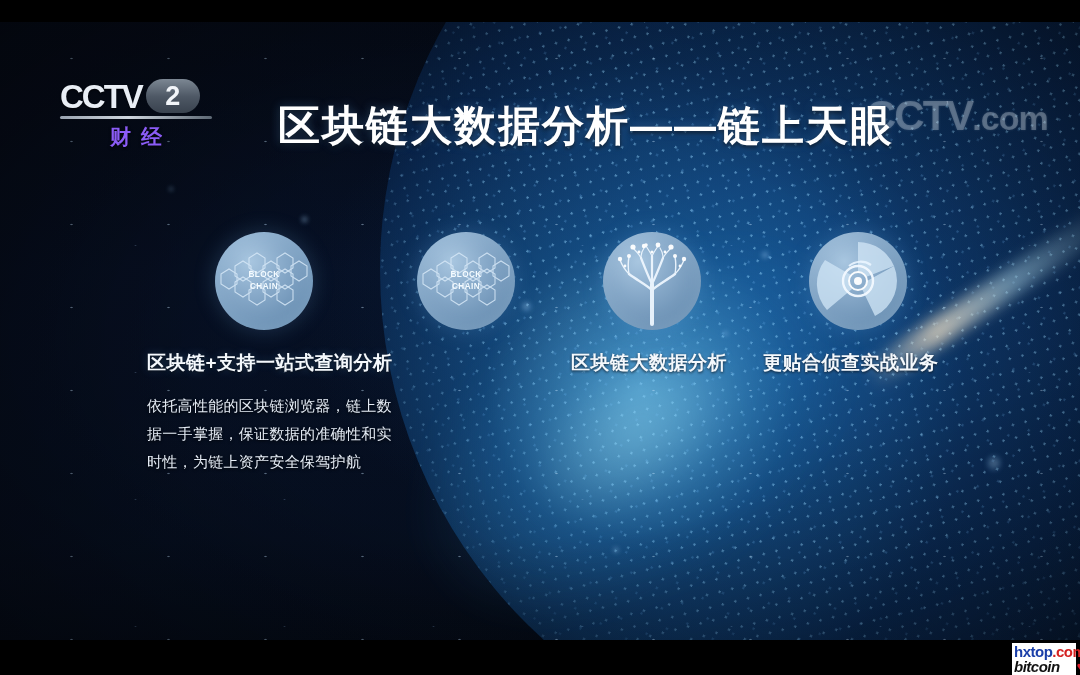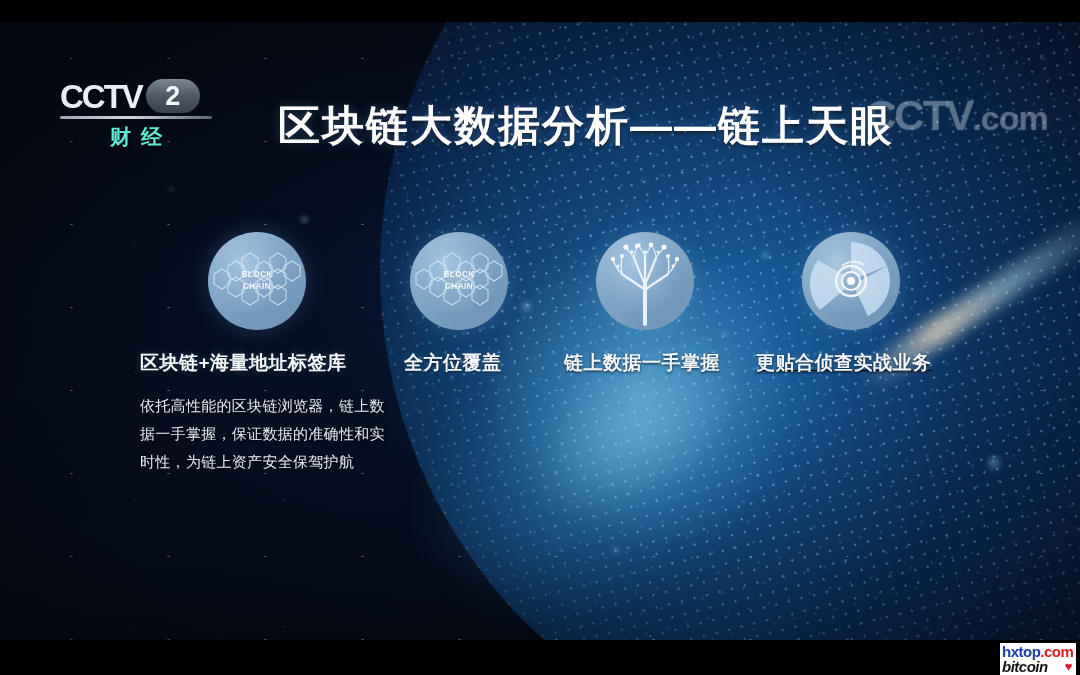--- a/index.html
+++ b/index.html
@@ -164,21 +164,21 @@
     border-radius: 2px;
   }
   .cctv-sub {
     margin-top: 4px;
     width: 152px;
     text-align: center;
     font-size: 21px;
     font-weight: bold;
     letter-spacing: 10px;
     text-indent: 10px;
-    color: #5eead4;
+    color: #8b5cf6;
     text-shadow: 0 1px 3px rgba(0,0,0,0.8);
   }
 
   
   .cctv-com {
     position: absolute;
     left: 866px;
     top: 92px;
     z-index: 18;
     font-size: 42px;
@@ -201,34 +201,34 @@
     font-weight: bold;
     letter-spacing: 2px;
     color: #ffffff;
     white-space: nowrap;
     text-shadow: 0 0 10px rgba(110,175,245,0.35), 0 2px 4px rgba(0,0,0,0.8);
   }
 
   
   .columns {
     position: absolute;
-    left: 4px;
+    left: 11px;
     top: 0;
     width: 920px;
     height: 675px;
     z-index: 15;
   }
   .col {
     position: absolute;
     top: 232px;
   }
   .col-0 { left: 136px; width: 248px; }
   .col-1 { left: 400px; width: 145px; }
   .col-2 { left: 560px; width: 178px; }
-  .col-3 { left: 752px; width: 200px; text-decoration: underline; }
+  .col-3 { left: 752px; width: 200px; }
 
   .icon-wrap {
     width: 98px;
     height: 98px;
     border-radius: 50%;
     position: relative;
     overflow: hidden;
     background: radial-gradient(circle at 36% 30%, #a8c6e0 0%, #86a8c8 38%, #6e93b6 68%, #5f84a8 100%);
     box-shadow: 0 0 22px rgba(120,180,235,0.22), inset 0 0 20px rgba(210,235,255,0.22);
   }
@@ -256,21 +256,21 @@
     letter-spacing: 0.3px;
     text-shadow: 0 1px 3px rgba(0,0,0,0.85);
   }
 
   
   .wm {
     position: absolute;
     right: 4px;
     bottom: 0px;
     z-index: 50;
-    width: 76px;
+    width: 64px;
     text-align: left;
     line-height: 1;
   }
   .wm-top {
     background: #ffffff;
     font-size: 15px;
     font-weight: bold;
     color: #1a3ea8;
     letter-spacing: -0.5px;
     padding: 1px 2px 0 2px;
@@ -350,21 +350,21 @@
             <polygon points="62,26 70,21 78,26 78,36 70,41 62,36"></polygon>
             <polygon points="62,42 70,37 78,42 78,52 70,57 62,52"></polygon>
             <polygon points="62,58 70,53 78,58 78,68 70,73 62,68"></polygon>
             <polygon points="76,34 84,29 92,34 92,44 84,49 76,44"></polygon>
             <polygon points="6,42 14,37 22,42 22,52 14,57 6,52"></polygon>
           </g>
           <text x="49" y="45" text-anchor="middle" fill="#f4fbff" font-family="Liberation Sans, sans-serif" font-size="8.2" font-weight="bold" letter-spacing="0.4">BLOCK</text>
           <text x="49" y="57" text-anchor="middle" fill="#f4fbff" font-family="Liberation Sans, sans-serif" font-size="8.2" font-weight="bold" letter-spacing="0.4">CHAIN</text>
         </svg>
       </div>
-      <div class="col-head">区块链+海量地址标签库</div>
+      <div class="col-head">区块链+支持一站式查询分析</div>
       <div class="col-body">依托高性能的区块链浏览器，链上数据一手掌握，保证数据的准确性和实时性，为链上资产安全保驾护航</div>
     </div>
 
     <div class="col col-1">
       <div class="icon-wrap ic-1">
         <svg viewBox="0 0 98 98" xmlns="http://www.w3.org/2000/svg">
           <g fill="none" stroke="#d7e8f7" stroke-width="1.1" opacity="0.85">
             <polygon points="20,34 28,29 36,34 36,44 28,49 20,44"></polygon>
             <polygon points="20,50 28,45 36,50 36,60 28,65 20,60"></polygon>
             <polygon points="34,26 42,21 50,26 50,36 42,41 34,36"></polygon>
@@ -374,21 +374,20 @@
             <polygon points="62,26 70,21 78,26 78,36 70,41 62,36"></polygon>
             <polygon points="62,42 70,37 78,42 78,52 70,57 62,52"></polygon>
             <polygon points="62,58 70,53 78,58 78,68 70,73 62,68"></polygon>
             <polygon points="76,34 84,29 92,34 92,44 84,49 76,44"></polygon>
             <polygon points="6,42 14,37 22,42 22,52 14,57 6,52"></polygon>
           </g>
           <text x="49" y="45" text-anchor="middle" fill="#f4fbff" font-family="Liberation Sans, sans-serif" font-size="8.2" font-weight="bold" letter-spacing="0.4">BLOCK</text>
           <text x="49" y="57" text-anchor="middle" fill="#f4fbff" font-family="Liberation Sans, sans-serif" font-size="8.2" font-weight="bold" letter-spacing="0.4">CHAIN</text>
         </svg>
       </div>
-      <div class="col-head">全方位覆盖</div>
     </div>
 
     <div class="col col-2">
       <div class="icon-wrap ic-2">
         <svg viewBox="0 0 98 98" xmlns="http://www.w3.org/2000/svg">
           <g stroke="#f0f8ff" fill="none" stroke-linecap="round" opacity="0.92">
             <path d="M49,92 L49,52" stroke-width="4"></path>
             <path d="M49,58 C42,52 34,48 26,42" stroke-width="2.4"></path>
             <path d="M49,58 C56,52 64,48 72,42" stroke-width="2.4"></path>
             <path d="M49,52 C45,44 42,36 38,26" stroke-width="2.2"></path>
@@ -416,21 +415,21 @@
               <circle cx="72" cy="24" r="2"></circle>
             <circle cx="43" cy="13" r="1.8"></circle>
               <circle cx="49" cy="20" r="1.6"></circle>
             <circle cx="36" cy="20" r="1.4"></circle>
               <circle cx="62" cy="20" r="1.4"></circle>
             <circle cx="22" cy="34" r="1.4"></circle>
               <circle cx="77" cy="34" r="1.4"></circle>
           </g>
         </svg>
       </div>
-      <div class="col-head">链上数据一手掌握</div>
+      <div class="col-head">区块链大数据分析</div>
     </div>
 
     <div class="col col-3">
       <div class="icon-wrap ic-3">
         <svg viewBox="0 0 98 98" xmlns="http://www.w3.org/2000/svg">
           <g fill="#cfe4f5" opacity="0.78">
             <path d="M49,10 A39,39 0 0,1 85,34 L57,45 A10,10 0 0,0 49,40 Z"></path>
             <path d="M85,34 A39,39 0 0,1 66,84 L53,57 A10,10 0 0,0 58,49 Z"></path>
             <path d="M18,78 A39,39 0 0,1 16,28 L42,43 A10,10 0 0,0 43,57 Z"></path>
           </g>

